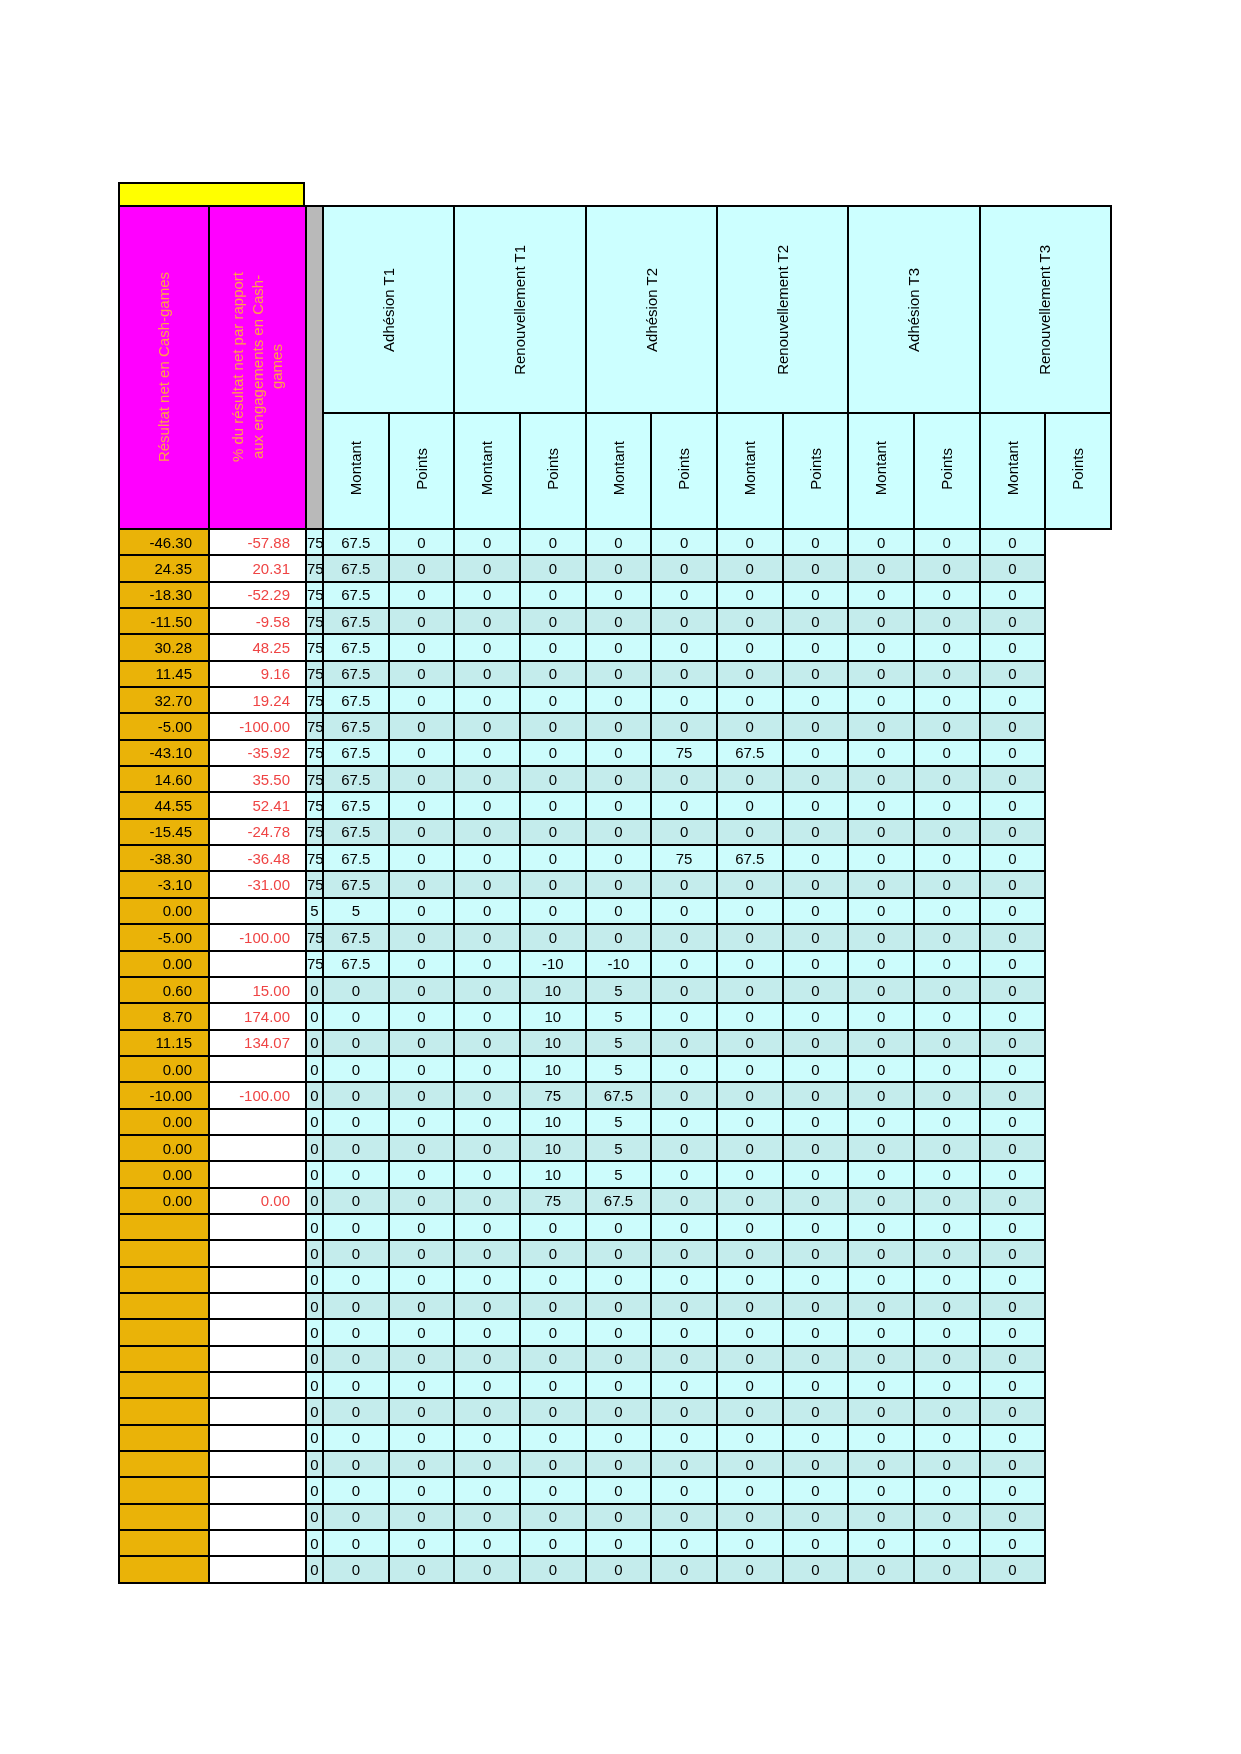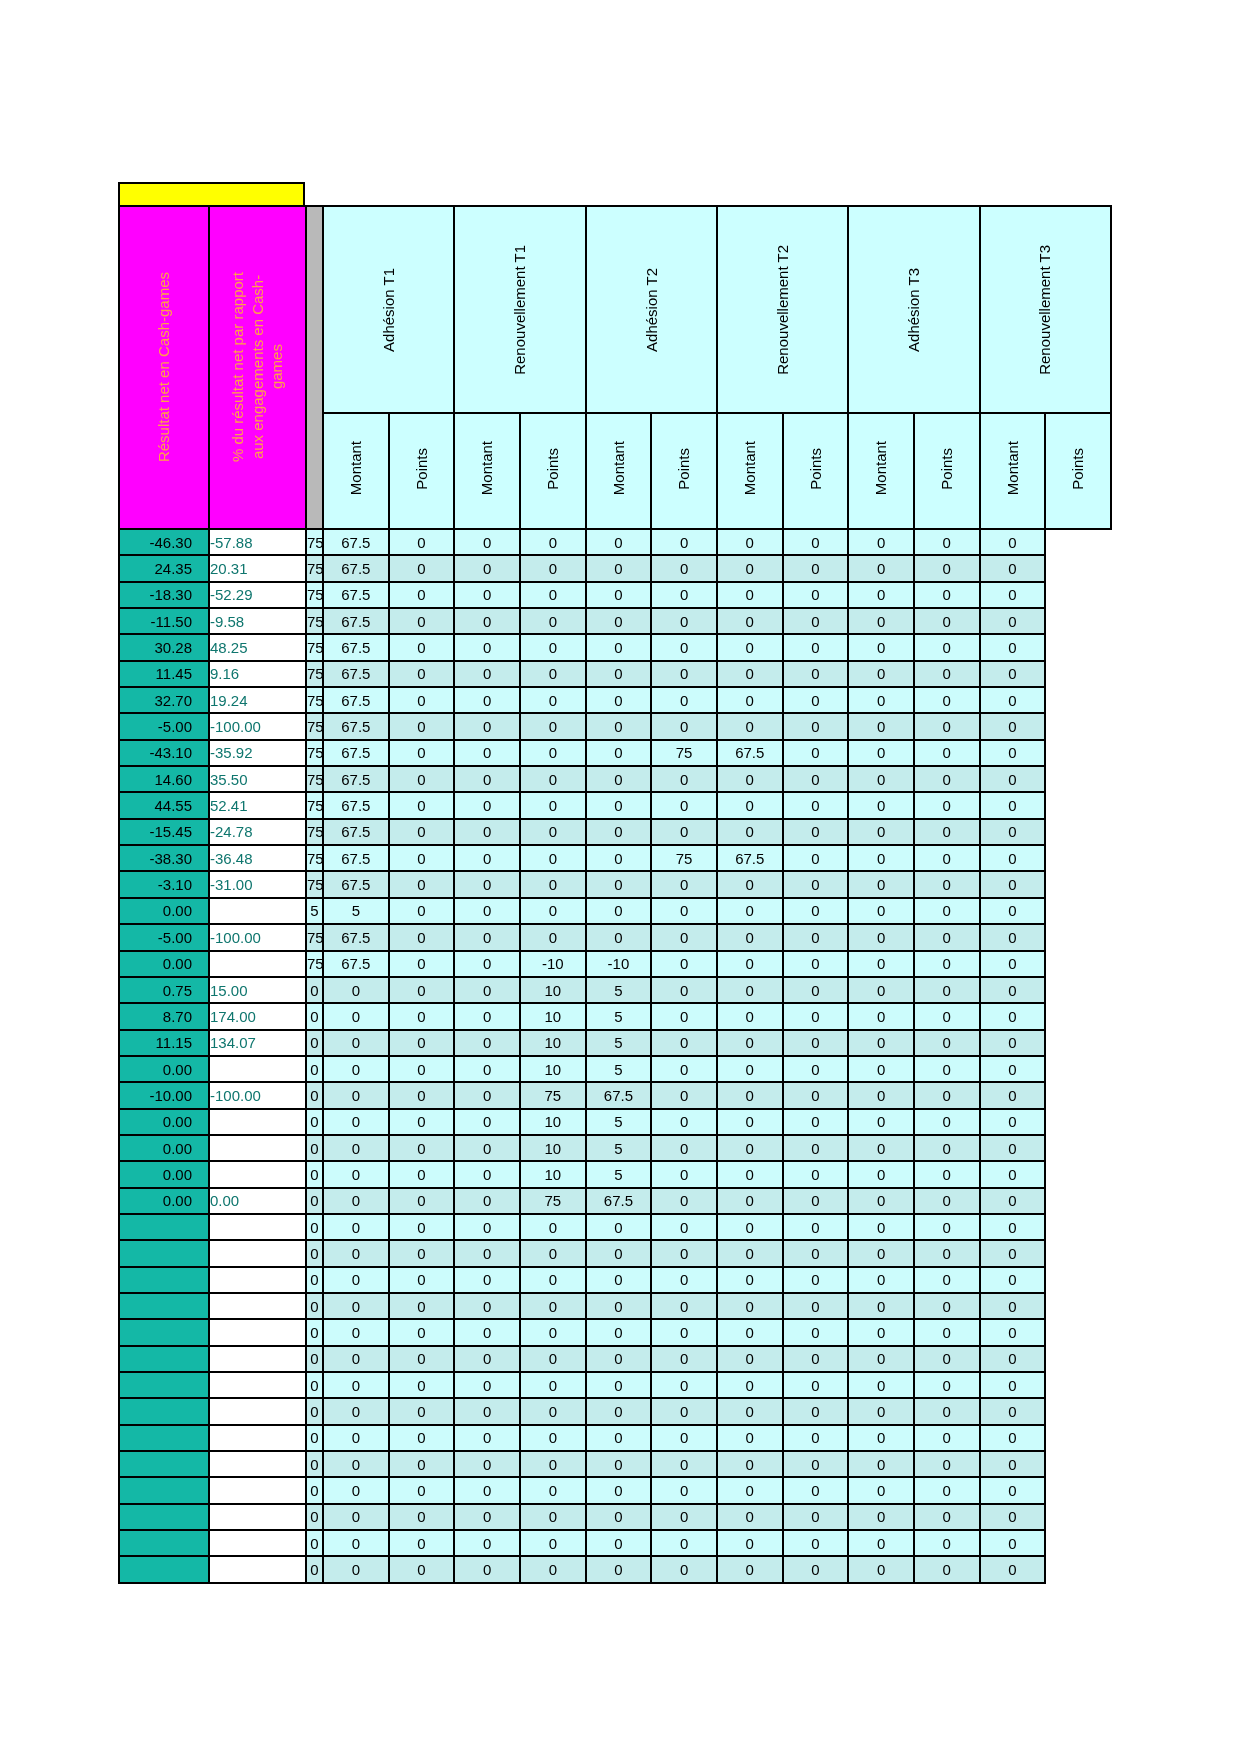--- a/index.html
+++ b/index.html
@@ -31,22 +31,22 @@
     padding:0;
   }
   
   .cell{height:100%;width:100%;display:flex;align-items:center;justify-content:center;}
   .cell.bottom{align-items:flex-end;padding-bottom:5px;box-sizing:border-box;}
   .vtext{
     writing-mode:vertical-rl;transform:rotate(180deg);
     font-size:15px;line-height:1.3;text-align:center;white-space:pre-line;
   }
   
-  td.a{background:#14b8a6;color:#000;text-align:right;padding-right:16px;}
-  td.b{background:#fff;color:#0f766e;text-align:left;padding-right:15px;}
+  td.a{background:#eab308;color:#000;text-align:right;padding-right:16px;}
+  td.b{background:#fff;color:#ef4444;text-align:right;padding-right:15px;}
   td.v{text-align:center;}
   tr.light td.v{background:#CCFCFC;}
   tr.dark td.v{background:#C4ECEC;}
 </style>
 </head>
 <body>
 
 <div class="sheet">
   <div class="yellow-cell"></div>
   <table>
@@ -443,21 +443,21 @@
     <td class="v">-10</td>
     <td class="v">-10</td>
     <td class="v">0</td>
     <td class="v">0</td>
     <td class="v">0</td>
     <td class="v">0</td>
     <td class="v">0</td>
     <td class="v">0</td>
   </tr>
         <tr class="data dark">
-    <td class="a">0.75</td>
+    <td class="a">0.60</td>
     <td class="b">15.00</td>
     <td class="v">0</td>
     <td class="v">0</td>
     <td class="v">0</td>
     <td class="v">0</td>
     <td class="v">10</td>
     <td class="v">5</td>
     <td class="v">0</td>
     <td class="v">0</td>
     <td class="v">0</td>

